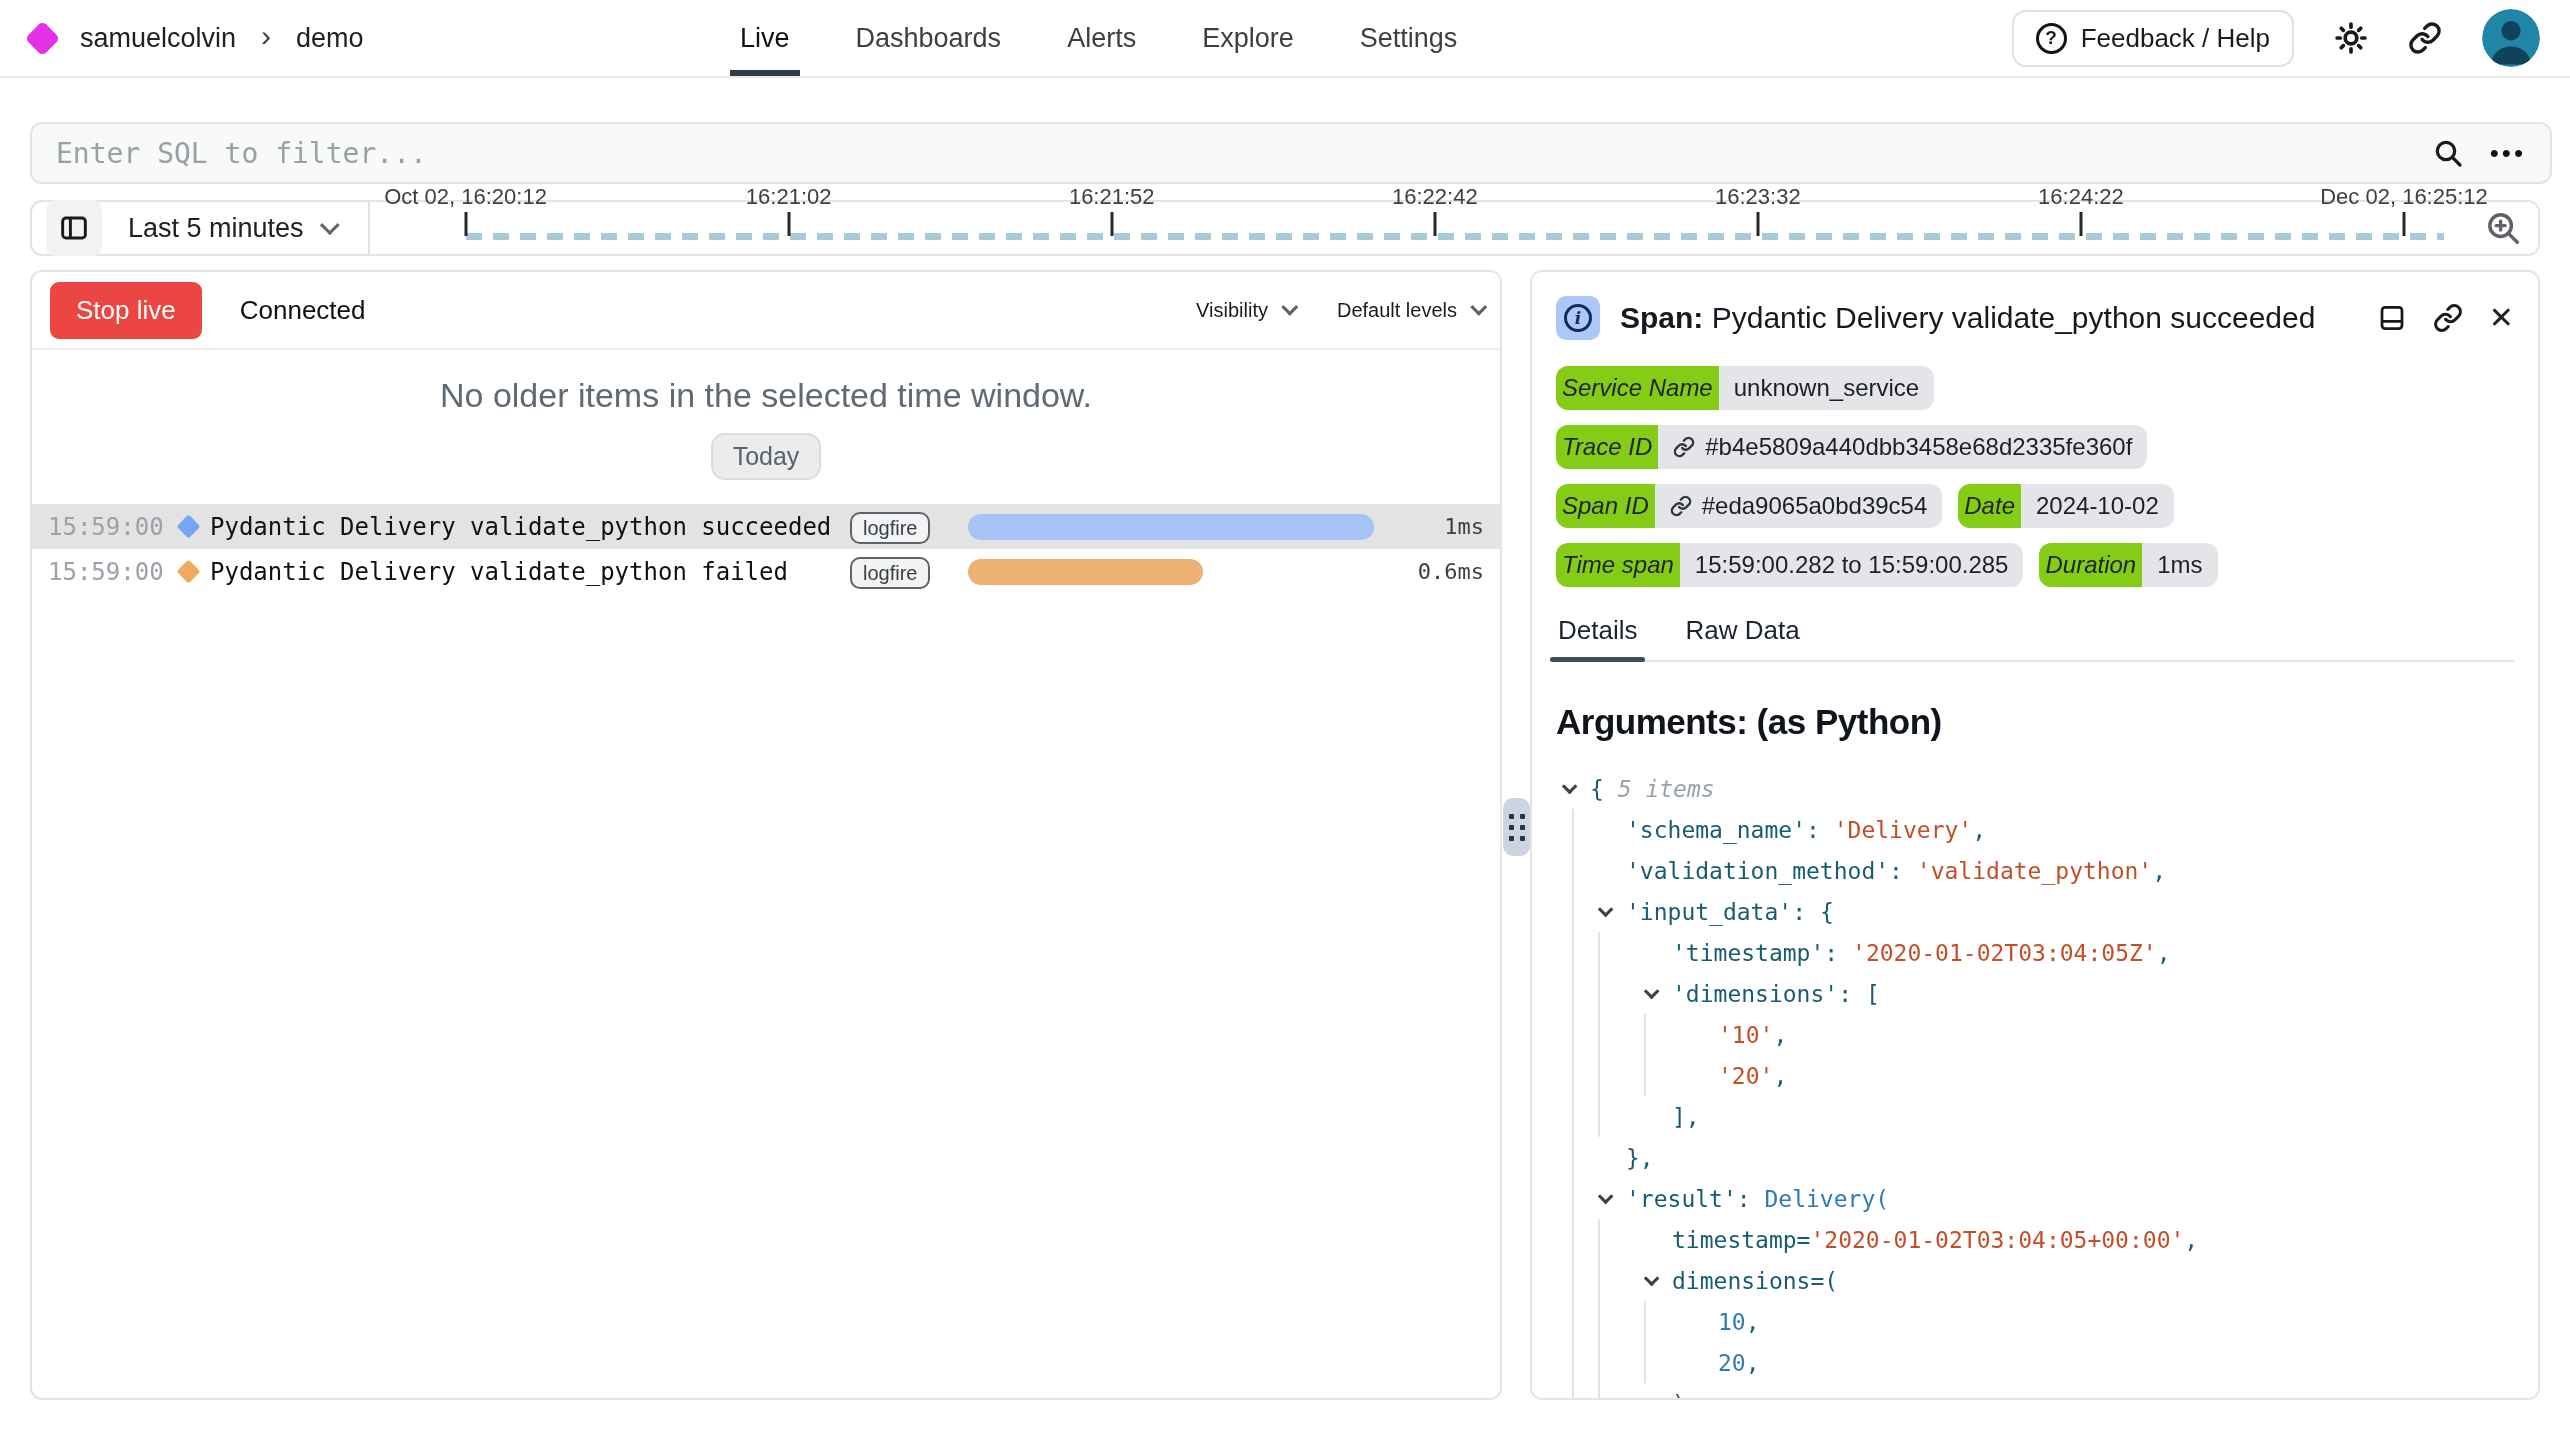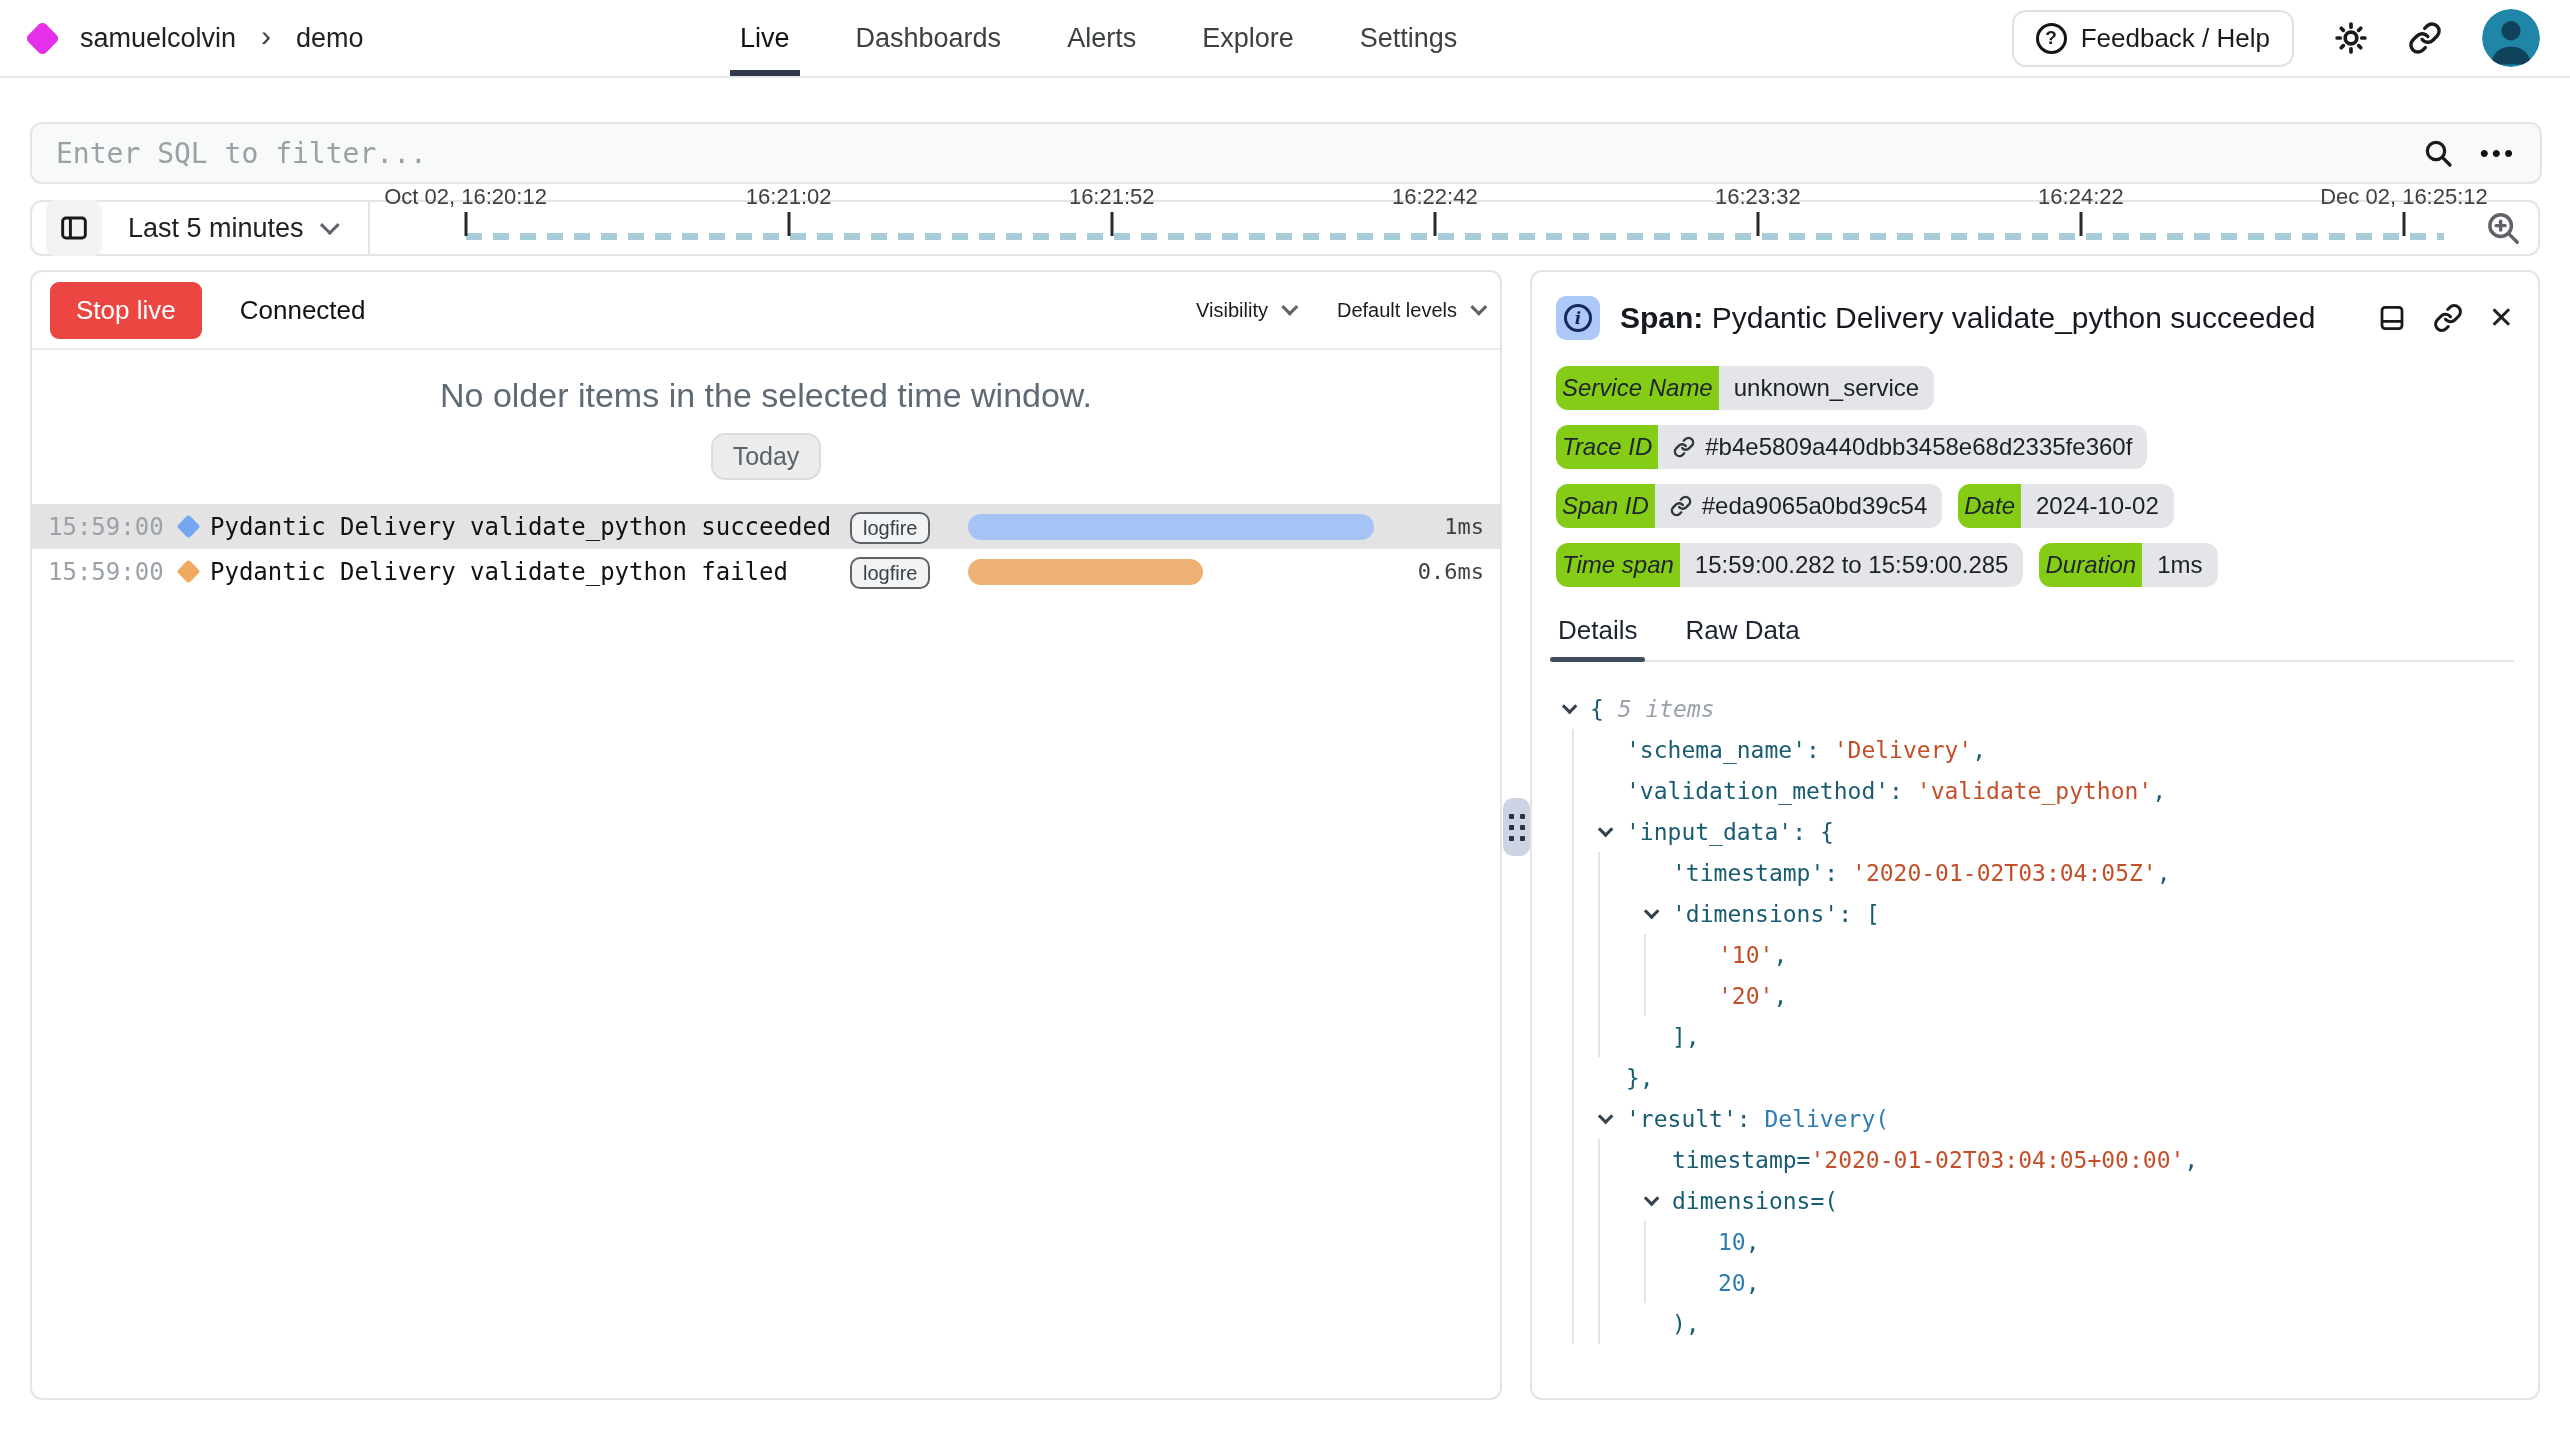--- a/index.html
+++ b/index.html
@@ -31,21 +31,21 @@
   .nav-tab.active::after{content:"";position:absolute;left:-10px;right:-10px;bottom:0;height:6px;background:#2e3a48}
   .nav-right{margin-left:auto;display:flex;align-items:center;gap:40px}
   .feedback-btn{display:flex;align-items:center;gap:14px;border:2px solid #e0e0e0;border-radius:14px;
     padding:11px 22px;font-size:26px;background:#fff;cursor:pointer;color:#1b1b1b}
   .q-circle{width:31px;height:31px;border:3px solid #141414;border-radius:50%;display:flex;align-items:center;
     justify-content:center;font-size:19px;font-weight:bold}
   .icon-btn{background:none;border:none;cursor:pointer;color:#1a1a1a;display:flex;align-items:center}
   .avatar{width:58px;height:58px;border-radius:50%;overflow:hidden}
 
   
-  .sql-bar{margin:44px 28px 0 30px;height:62px;border:2px solid var(--border);border-radius:12px;background:#f8f9f9;
+  .sql-bar{margin:44px 18px 0 30px;height:62px;border:2px solid var(--border);border-radius:12px;background:#f8f9f9;
     display:flex;align-items:center;padding:0 24px}
   .sql-input{flex:1;border:none;outline:none;background:transparent;font-size:28px;
     font-family:"DejaVu Sans Mono",monospace;color:#333}
   .sql-input::placeholder{color:#9aa0a6}
   .sql-icons{display:flex;align-items:center;gap:26px;color:#1a1a1a}
   .ellipsis{font-size:26px;letter-spacing:3px;color:#111;cursor:pointer}
 
   
   .timebar{margin:16px 30px 0 30px;height:56px;border:2px solid var(--border);border-radius:12px;
     display:flex;align-items:center;padding:0 14px;position:relative}
@@ -392,20 +392,21 @@
             </span>
           </span>
         </div>
       </div>
 
     <div class="tabs" id="detail-tabs">
         <div class="tab active">Details</div>
         <div class="tab">Raw Data</div>
       </div>
 
+    <h2 class="args-heading">Arguments: (as Python)</h2>
 
     <div class="code" id="code-block">
         <div class="code-line"><span class="chev-slot"><i class="tree-chev"></i></span><span class="tk-p">{ </span><span class="tk-i">5 items</span></div>
         <div class="code-line"><span class="guide g0"></span><span class="chev-slot"></span><span class="tk-k">'schema_name'</span><span class="tk-p">: </span><span class="tk-s">'Delivery'</span><span class="tk-p">,</span></div>
         <div class="code-line"><span class="guide g0"></span><span class="chev-slot"></span><span class="tk-k">'validation_method'</span><span class="tk-p">: </span><span class="tk-s">'validate_python'</span><span class="tk-p">,</span></div>
         <div class="code-line"><span class="guide g0"></span><span class="chev-slot"><i class="tree-chev"></i></span><span class="tk-k">'input_data'</span><span class="tk-p">: </span><span class="tk-p">{</span></div>
         <div class="code-line"><span class="guide g0"></span><span class="guide gn"></span><span class="chev-slot"></span><span class="tk-k">'timestamp'</span><span class="tk-p">: </span><span class="tk-s">'2020-01-02T03:04:05Z'</span><span class="tk-p">,</span></div>
         <div class="code-line"><span class="guide g0"></span><span class="guide gn"></span><span class="chev-slot"><i class="tree-chev"></i></span><span class="tk-k">'dimensions'</span><span class="tk-p">: </span><span class="tk-p">[</span></div>
         <div class="code-line"><span class="guide g0"></span><span class="guide gn"></span><span class="guide gn"></span><span class="chev-slot"></span><span class="tk-s">'10'</span><span class="tk-p">,</span></div>
         <div class="code-line"><span class="guide g0"></span><span class="guide gn"></span><span class="guide gn"></span><span class="chev-slot"></span><span class="tk-s">'20'</span><span class="tk-p">,</span></div>

